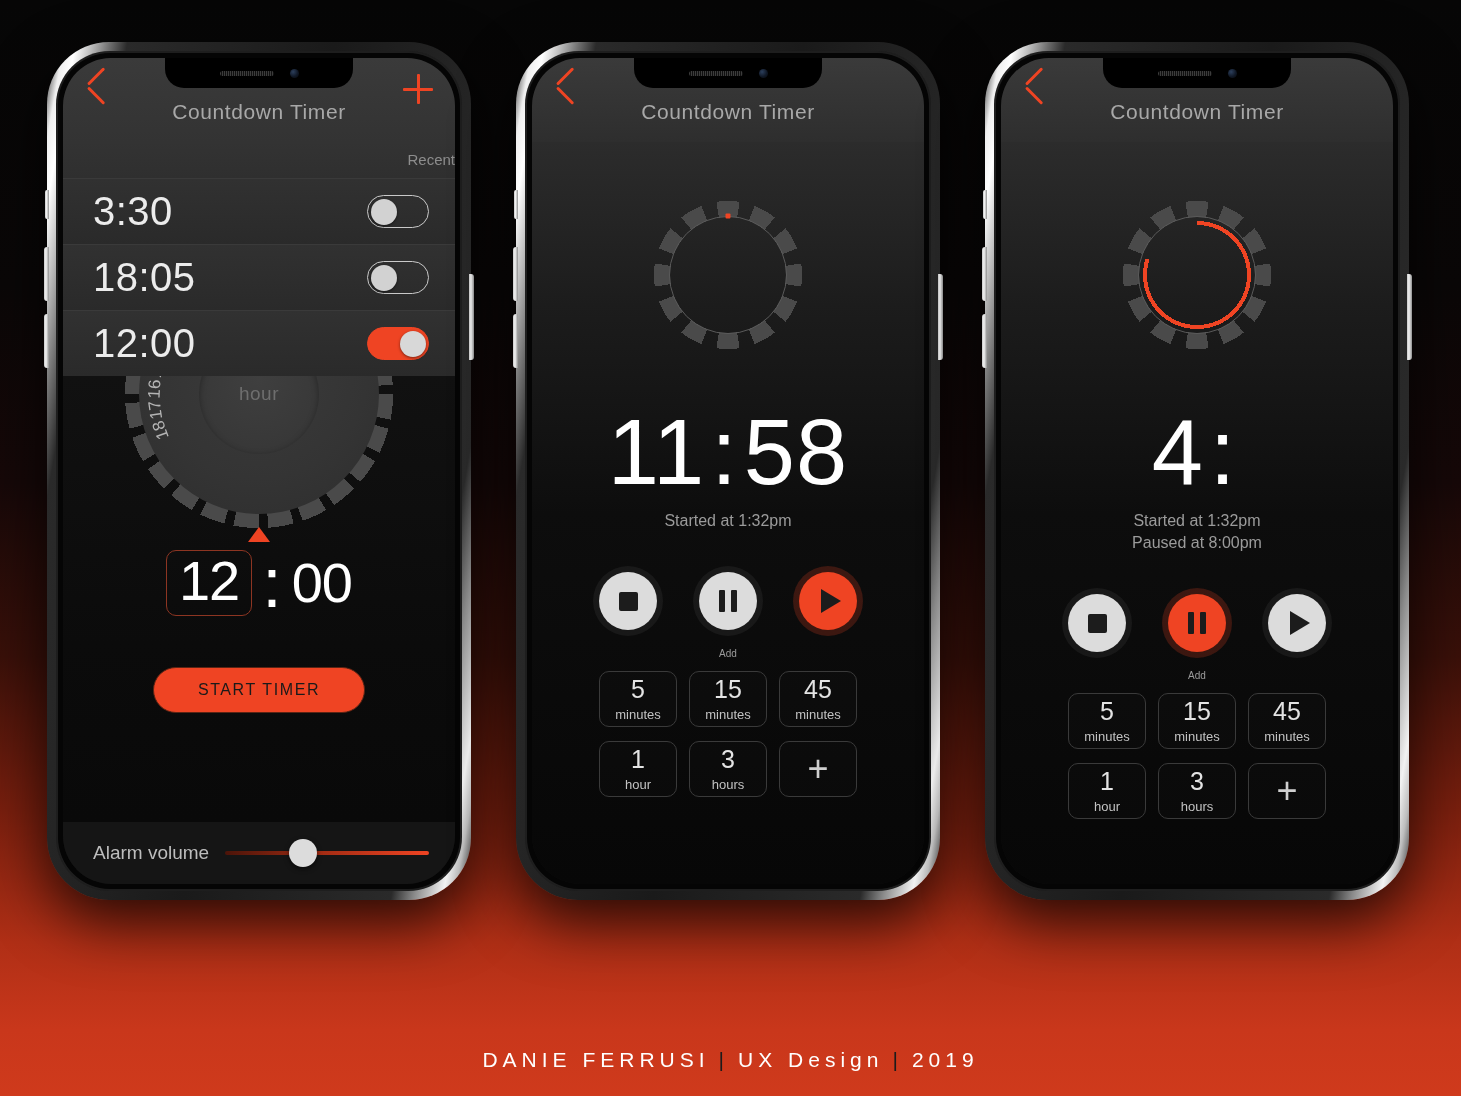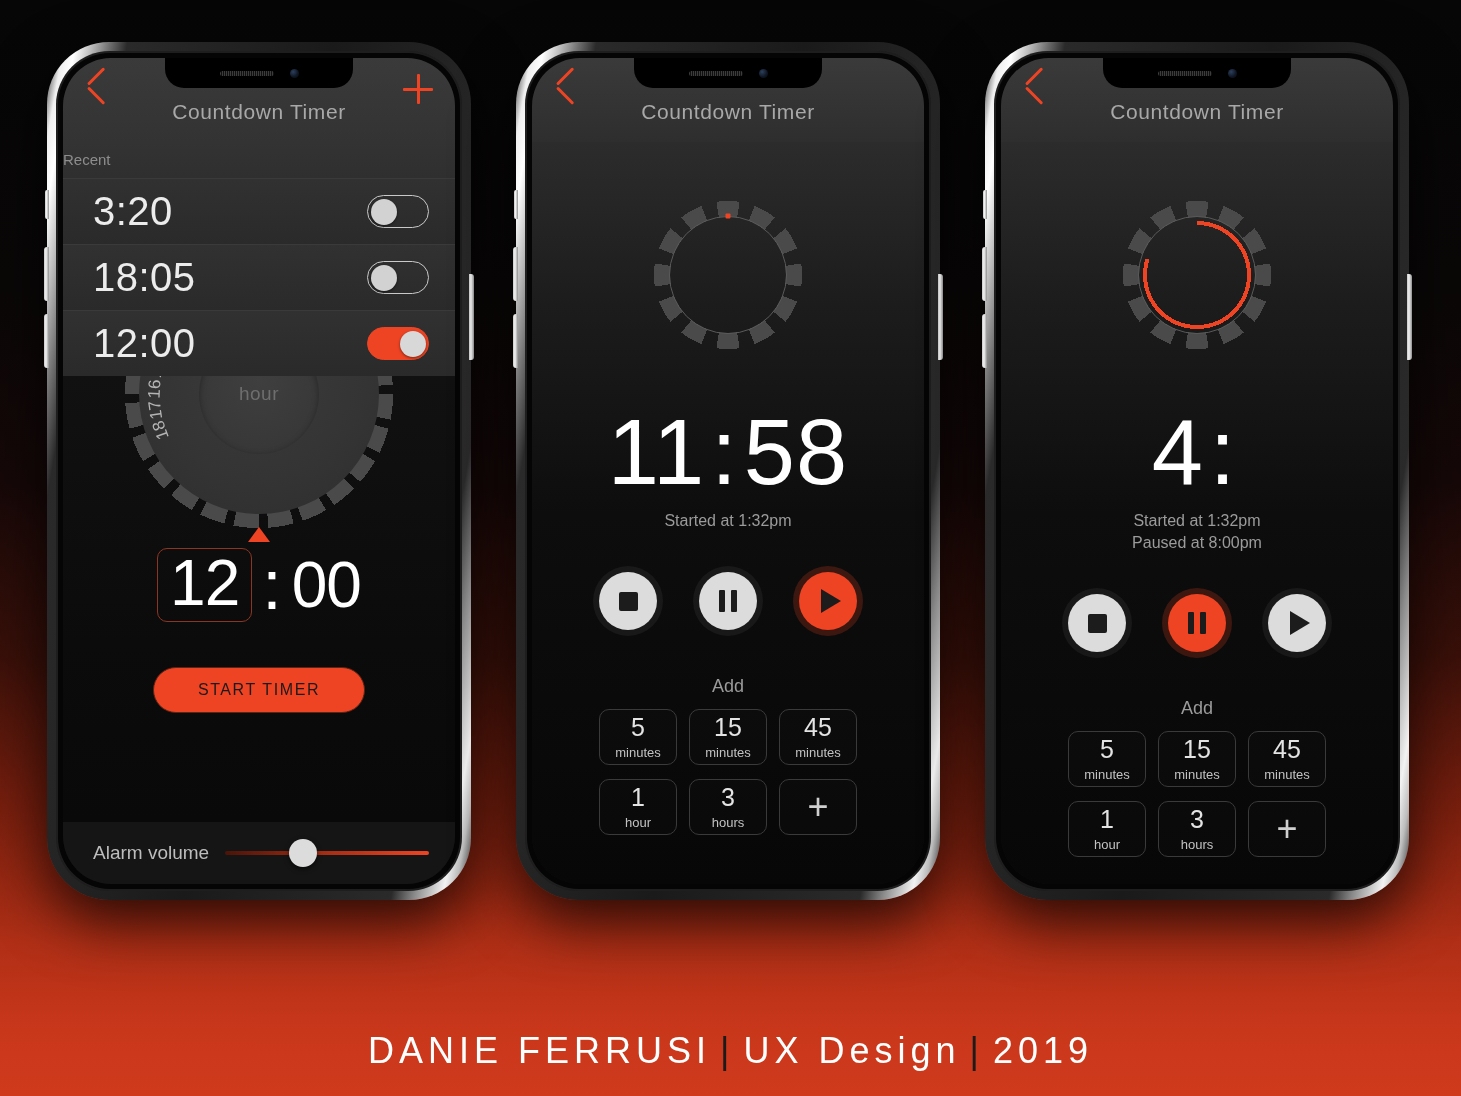--- a/index.html
+++ b/index.html
@@ -120,21 +120,21 @@
   .plus::after  { top: 0; left: 13.5px; height: 30px; width: 3px; }
   .hdr-title {
     position: absolute; left: 0; right: 0; top: 42px;
     text-align: center;
     font-size: 21px; font-weight: 400; letter-spacing: .6px;
     color: #a8a8a8;
   }
 
   
   .section-label {
-    text-align: left;
+    text-align: right;
     font-size: 15px; color: #8d8d8d;
     padding: 9px 0 10px;
     background: linear-gradient(180deg,#333333,#2f2f2f);
   }
   .recent-list { background: #2b2b2b; }
   .recent-row {
     display: flex; align-items: center; justify-content: space-between;
     height: 66px; padding: 0 26px 0 30px;
     border-top: 1px solid #3a3a3a;
     background: linear-gradient(180deg,#313131,#2a2a2a);
@@ -201,21 +201,21 @@
   }
 
   .time-entry {
     position: absolute; left: 0; right: 0; top: 172px;
     display: flex; align-items: center; justify-content: center;
   }
   .te-box {
     border: 1.6px solid #8d3522; border-radius: 10px;
     padding: 2px 12px 6px;
   }
-  .te-num { font-size: 64px; font-weight: 300; color: #fff; line-height: 1; letter-spacing: -1px; }
+  .te-num { font-size: 56px; font-weight: 300; color: #fff; line-height: 1; letter-spacing: -1px; }
   .te-colon { font-size: 70px; font-weight: 300; color: #fff; margin: 0 10px; line-height: 1; }
 
   .start-btn {
     position: absolute; left: 50%; top: 291px;
     transform: translateX(-50%);
     width: 212px; height: 46px; border-radius: 23px;
     background: #ef4423;
     color: #1a1a1a; font-size: 16px; letter-spacing: 1.6px;
     display: flex; align-items: center; justify-content: center;
     border: 1px solid #5b2414; cursor: pointer;
@@ -286,40 +286,40 @@
   .ico-stop { width: 19px; height: 19px; background: #1c1c1c; border-radius: 2px; }
   .ico-pause { display: flex; gap: 6px; }
   .ico-pause i { display: block; width: 6px; height: 22px; background: #1c1c1c; border-radius: 1px; }
   .ico-play {
     width: 0; height: 0; margin-left: 5px;
     border-top: 12px solid transparent;
     border-bottom: 12px solid transparent;
     border-left: 20px solid #1c1c1c;
   }
 
-  .add-label { margin-top: 46px; font-size: 18px; color: #9b9b9b; }
+  .add-label { margin-top: 18px; font-size: 10px; color: #9b9b9b; }
   .add-grid {
     margin-top: 12px;
     display: grid; grid-template-columns: repeat(3, 78px);
     gap: 14px 12px;
   }
   .add-cell {
     height: 56px; border: 1px solid #3a3a3a; border-radius: 10px;
     display: flex; flex-direction: column; align-items: center; justify-content: center;
     cursor: pointer; background: rgba(255,255,255,.012);
   }
   .add-num { font-size: 25px; font-weight: 300; color: #e4e4e4; line-height: 1.05; }
   .add-unit { font-size: 13px; color: #c2c2c2; margin-top: 4px; }
   .add-plus { font-size: 36px; font-weight: 200; color: #cfcfcf; line-height: 1; }
 
   
   #credit {
     position: absolute; left: 0; right: 0; bottom: 24px;
     text-align: center;
-    font-size: 36px; font-weight: 300; color: #ffffff;
+    font-size: 21px; font-weight: 300; color: #ffffff;
     letter-spacing: 5px;
   }
   #credit .sep { color: #1b1b1b; margin: 0 9px; }
 </style>
 </head>
 <body>
 
 <div id="stage">
 
   <div class="phone" id="phone1">
@@ -338,21 +338,21 @@
           <div class="hdr">
             <div class="back"></div>
             <div class="plus"></div>
             <div class="hdr-title">Countdown Timer</div>
           </div>
 
           <div class="section-label">Recent</div>
 
           <div class="recent-list" id="recent-list">
               <div class="recent-row">
-                <span class="recent-time">3:20</span>
+                <span class="recent-time">3:30</span>
                 <div class="tgl">
                   <div class="knob"></div>
                 </div>
               </div>
               <div class="recent-row">
                 <span class="recent-time">18:05</span>
                 <div class="tgl">
                   <div class="knob"></div>
                 </div>
               </div>

